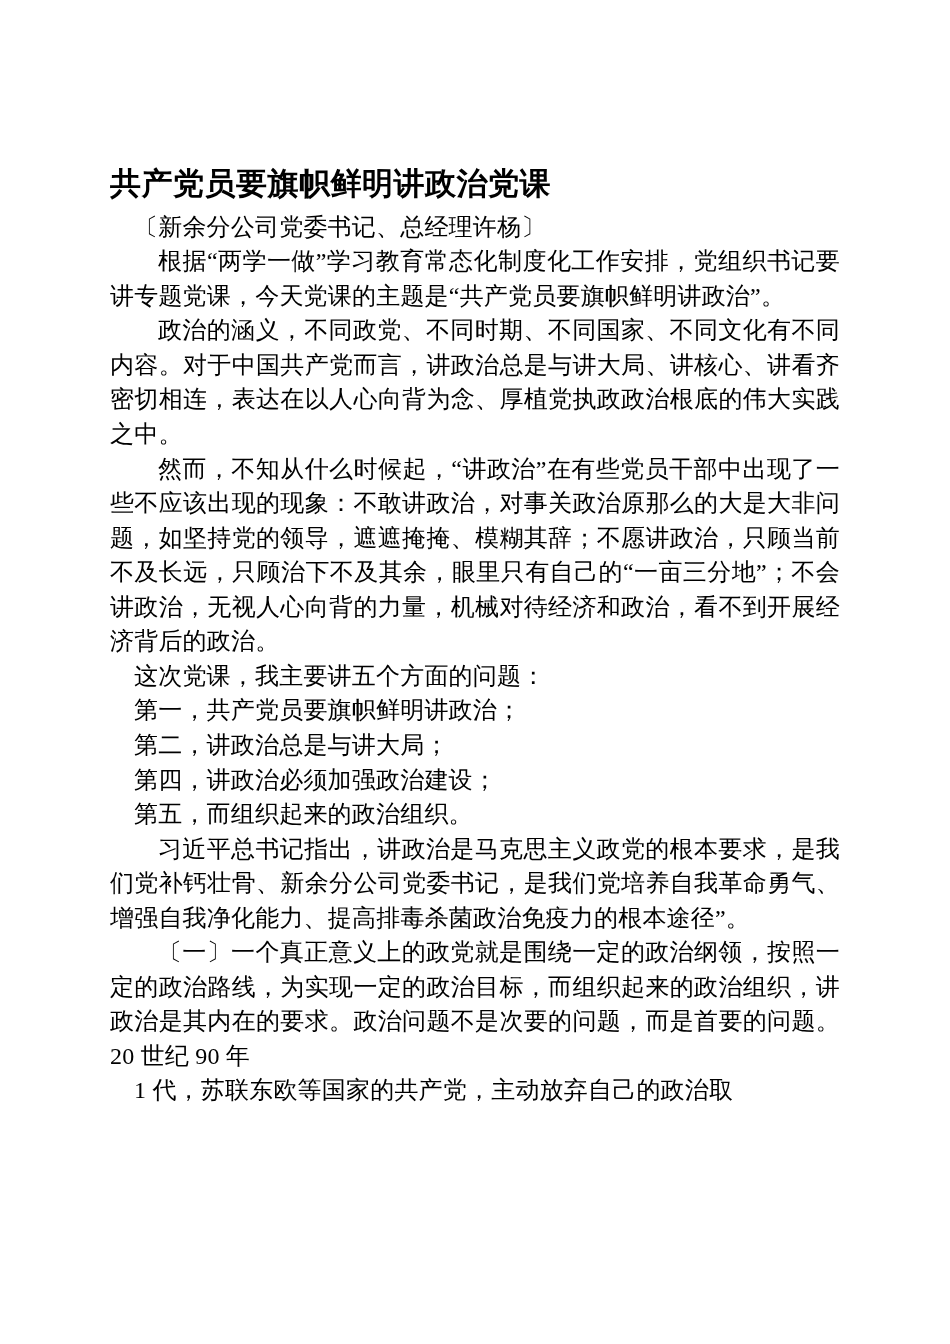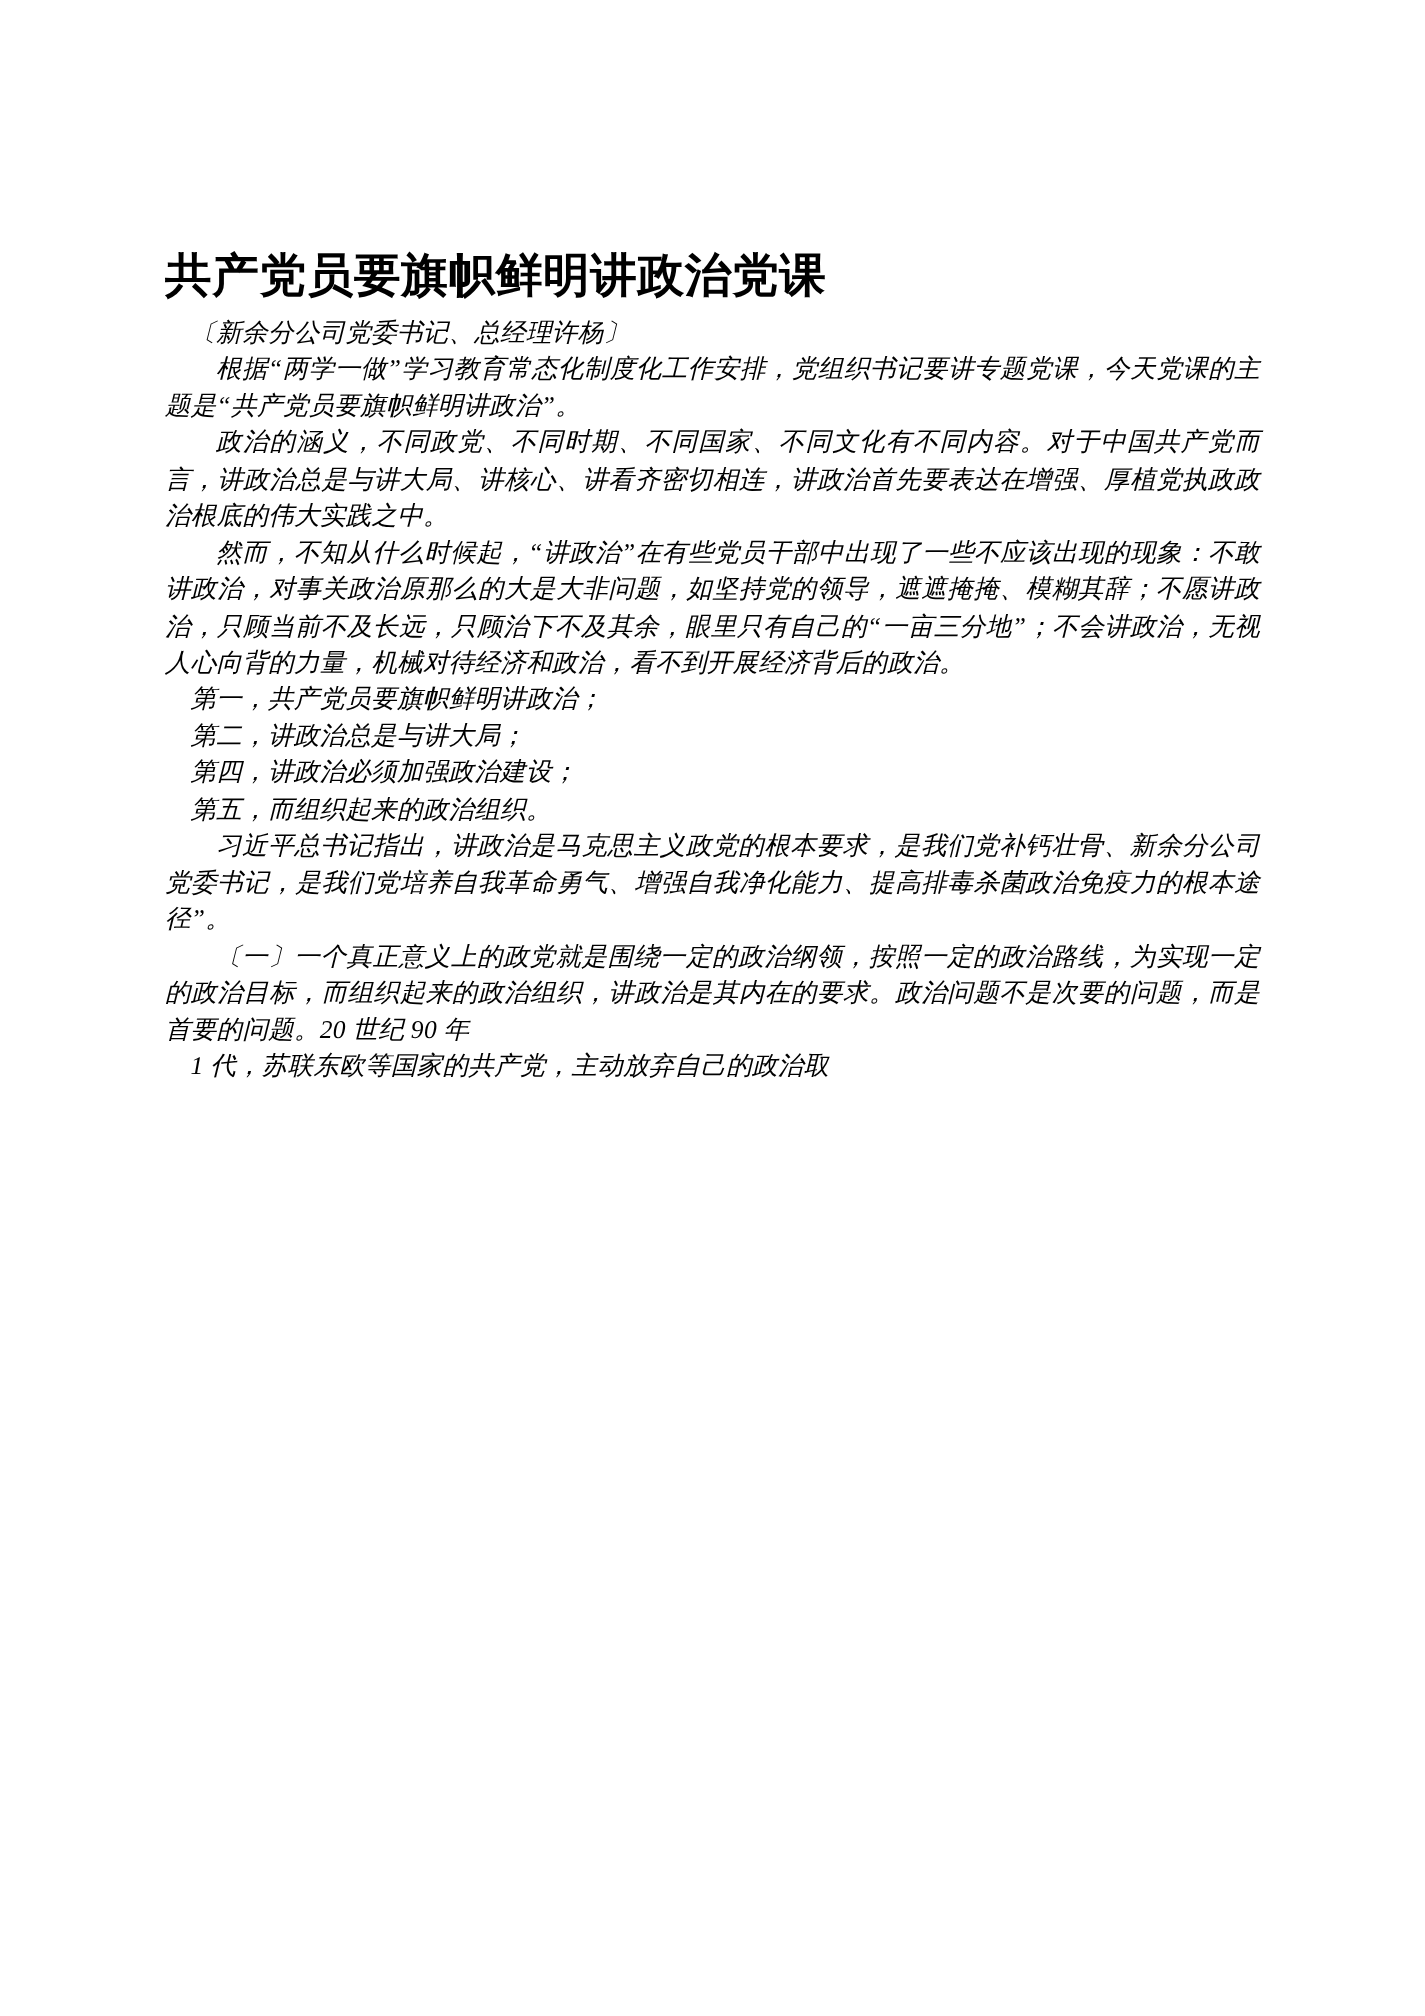--- a/index.html
+++ b/index.html
@@ -25,46 +25,46 @@
     font-family: "Liberation Sans", "DejaVu Sans", sans-serif;
     font-weight: bold;
     font-size: 31px;
     line-height: 1.25;
     letter-spacing: 0.5px;
     text-align: left;
     margin: 0 0 6px 0;
     white-space: nowrap;
   }
   .para {
-    font-size: 17px;
+    font-size: 24px;
     line-height: 1.44;
     margin: 0;
     text-align: justify;
     text-justify: inter-ideograph;
     letter-spacing: 0.2px;
-    font-style: italic;
   }
   .indent1 {
     text-indent: 2em;
   }
   .indent-half {
     text-indent: 1em;
   }
 </style>
 </head>
 <body>
 
 <div class="page">
 
   <h1 class="doc-title">共产党员要旗帜鲜明讲政治党课</h1>
 
   <p class="para indent-half">〔新余分公司党委书记、总经理许杨〕</p>
   <p class="para indent1">根据“两学一做”学习教育常态化制度化工作安排，党组织书记要讲专题党课，今天党课的主题是“共产党员要旗帜鲜明讲政治”。</p>
-  <p class="para indent1">政治的涵义，不同政党、不同时期、不同国家、不同文化有不同内容。对于中国共产党而言，讲政治总是与讲大局、讲核心、讲看齐密切相连，讲政治首先要表达在增强、厚植党执政政治根底的伟大实践之中。</p>
+  <p class="para indent1">政治的涵义，不同政党、不同时期、不同国家、不同文化有不同内容。对于中国共产党而言，讲政治总是与讲大局、讲核心、讲看齐密切相连，表达在以人心向背为念、厚植党执政政治根底的伟大实践之中。</p>
   <p class="para indent1">然而，不知从什么时候起，“讲政治”在有些党员干部中出现了一些不应该出现的现象：不敢讲政治，对事关政治原那么的大是大非问题，如坚持党的领导，遮遮掩掩、模糊其辞；不愿讲政治，只顾当前不及长远，只顾治下不及其余，眼里只有自己的“一亩三分地”；不会讲政治，无视人心向背的力量，机械对待经济和政治，看不到开展经济背后的政治。</p>
+  <p class="para indent-half">这次党课，我主要讲五个方面的问题：</p>
   <p class="para indent-half">第一，共产党员要旗帜鲜明讲政治；</p>
   <p class="para indent-half">第二，讲政治总是与讲大局；</p>
   <p class="para indent-half">第四，讲政治必须加强政治建设；</p>
   <p class="para indent-half">第五，而组织起来的政治组织。</p>
   <p class="para indent1">习近平总书记指出，讲政治是马克思主义政党的根本要求，是我们党补钙壮骨、新余分公司党委书记，是我们党培养自我革命勇气、增强自我净化能力、提高排毒杀菌政治免疫力的根本途径”。</p>
   <p class="para indent1">〔一〕一个真正意义上的政党就是围绕一定的政治纲领，按照一定的政治路线，为实现一定的政治目标，而组织起来的政治组织，讲政治是其内在的要求。政治问题不是次要的问题，而是首要的问题。20 世纪 90 年</p>
   <p class="para indent-half">1 代，苏联东欧等国家的共产党，主动放弃自己的政治取</p>
 
 </div>
 

